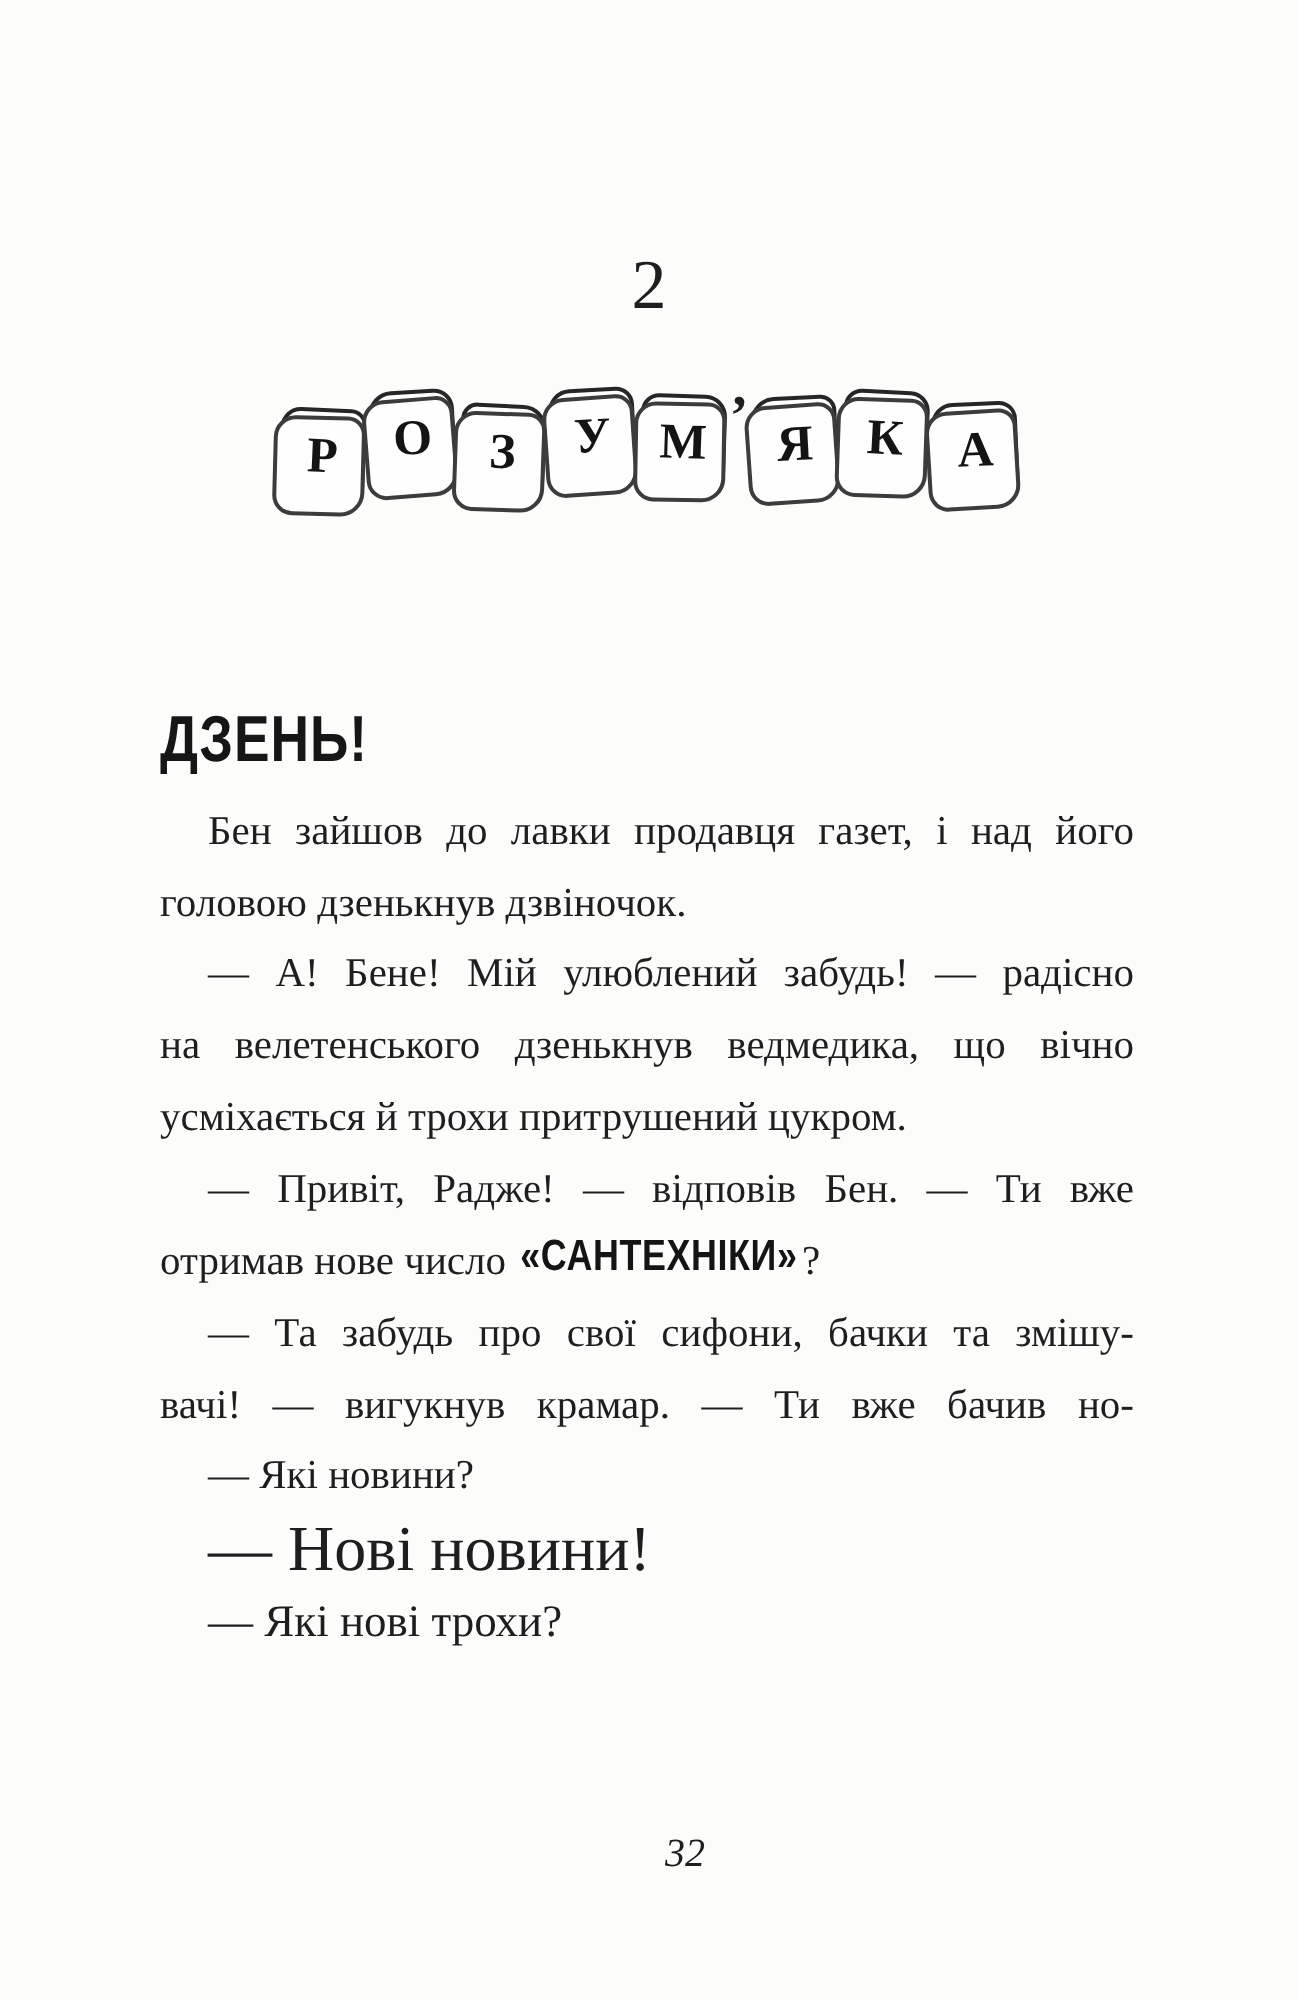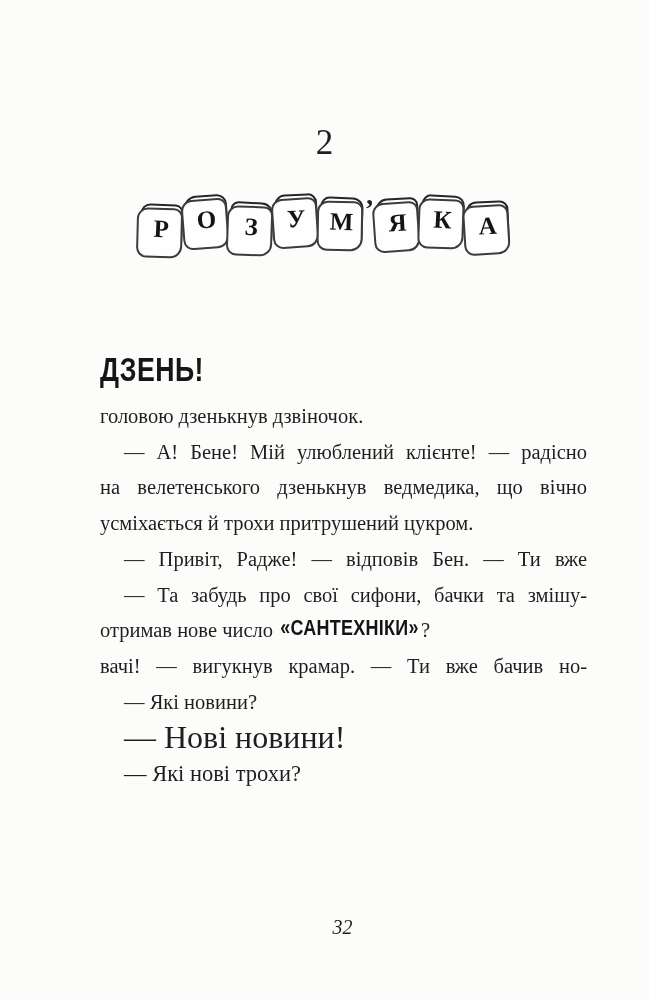--- a/index.html
+++ b/index.html
@@ -47,21 +47,21 @@
   .tile:nth-of-type(4){border-radius:11px 9px 11px 8px;transform:rotate(-3deg) translateY(-3px);}
   .tile:nth-of-type(5){border-radius:9px 11px 9px 12px;transform:rotate(2deg) translateY(0px);}
   .tile:nth-of-type(6){border-radius:12px 8px 10px 10px;transform:rotate(-3deg) translateY(1px);}
   .tile:nth-of-type(7){border-radius:9px 10px 12px 8px;transform:rotate(3deg) translateY(-2px);}
   .tile:nth-of-type(8){border-radius:11px 9px 9px 12px;transform:rotate(-2.5deg) translateY(4px);}
   .apostrophe{
     font-weight:bold;font-size:28px;line-height:1;
     margin:0 1px;transform:translateY(-2px);
   }
   
-  .content{position:absolute;left:100px;top:357px;width:487px;}
+  .content{position:absolute;left:80px;top:357px;width:487px;}
   .display-heading{
     font-family:"Liberation Sans", sans-serif;
     font-weight:bold;font-size:29px;line-height:30px;
     letter-spacing:0.5px;
     transform:scale(0.92,1.12);transform-origin:left bottom;
     margin-bottom:12px;
     color:#161616;
   }
   .ln{
     font-size:20.5px;line-height:35.7px;
@@ -100,30 +100,31 @@
     <div class="tile">М</div>
     <span class="apostrophe">’</span>
     <div class="tile">Я</div>
     <div class="tile">К</div>
     <div class="tile">А</div>
   </div>
 
   <div class="content">
     <div class="display-heading">ДЗЕНЬ!</div>
 
+    <div class="ln first">Бен зайшов до лавки продавця газет, і над його</div>
     <div class="ln end">головою дзенькнув дзвіночок.</div>
 
-    <div class="ln first">— А! Бене! Мій улюблений клієнте! — радісно</div>
+    <div class="ln first">— А! Бене! Мій улюблений забудь! — радісно</div>
     <div class="ln">на велетенського дзенькнув ведмедика, що вічно</div>
     <div class="ln end">усміхається й трохи притрушений цукром.</div>
 
     <div class="ln first">— Привіт, Радже! — відповів Бен. — Ти вже</div>
+    <div class="ln end"><span>отримав нове число </span><span class="brand">«САНТЕХНІКИ»</span><span>?</span></div>
+
     <div class="ln first">— Та забудь про свої сифони, бачки та змішу-</div>
-
-    <div class="ln end"><span>отримав нове число </span><span class="brand">«САНТЕХНІКИ»</span><span>?</span></div>
     <div class="ln">вачі! — вигукнув крамар. — Ти вже бачив но-</div>
 
     <div class="ln first end">— Які новини?</div>
     <div class="ln first end big2">— Нові новини!</div>
     <div class="ln first end big3">— Які нові трохи?</div>
   </div>
 
   <div class="page-number">32</div>
 
 </div>

